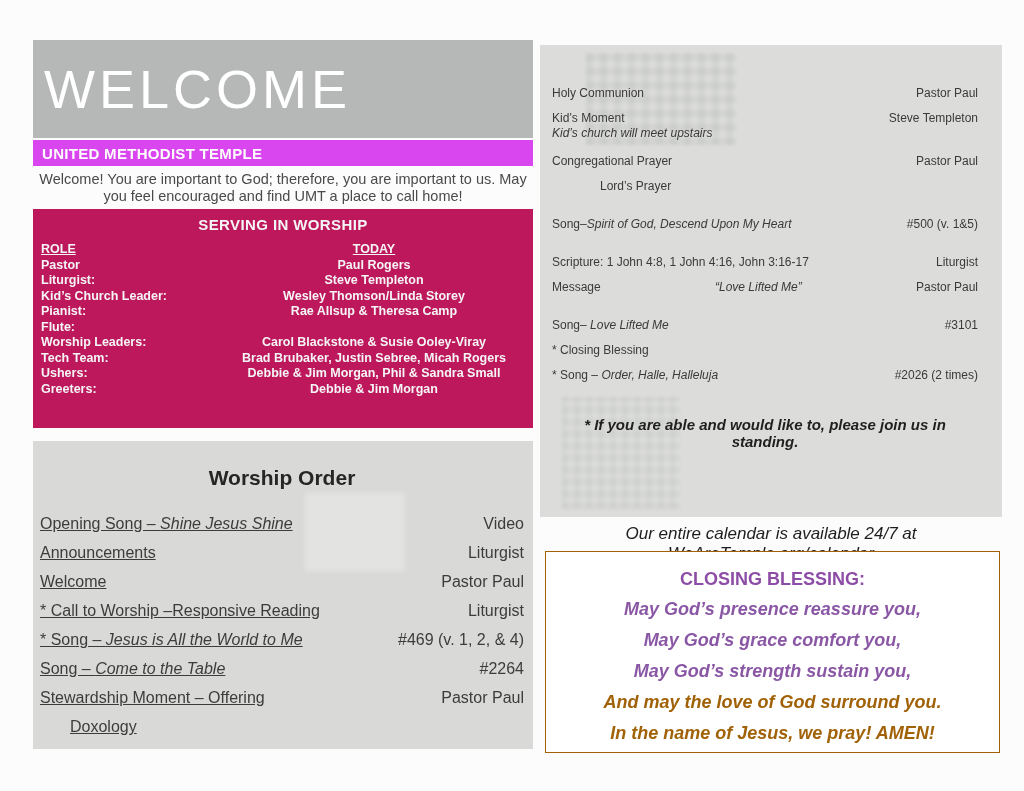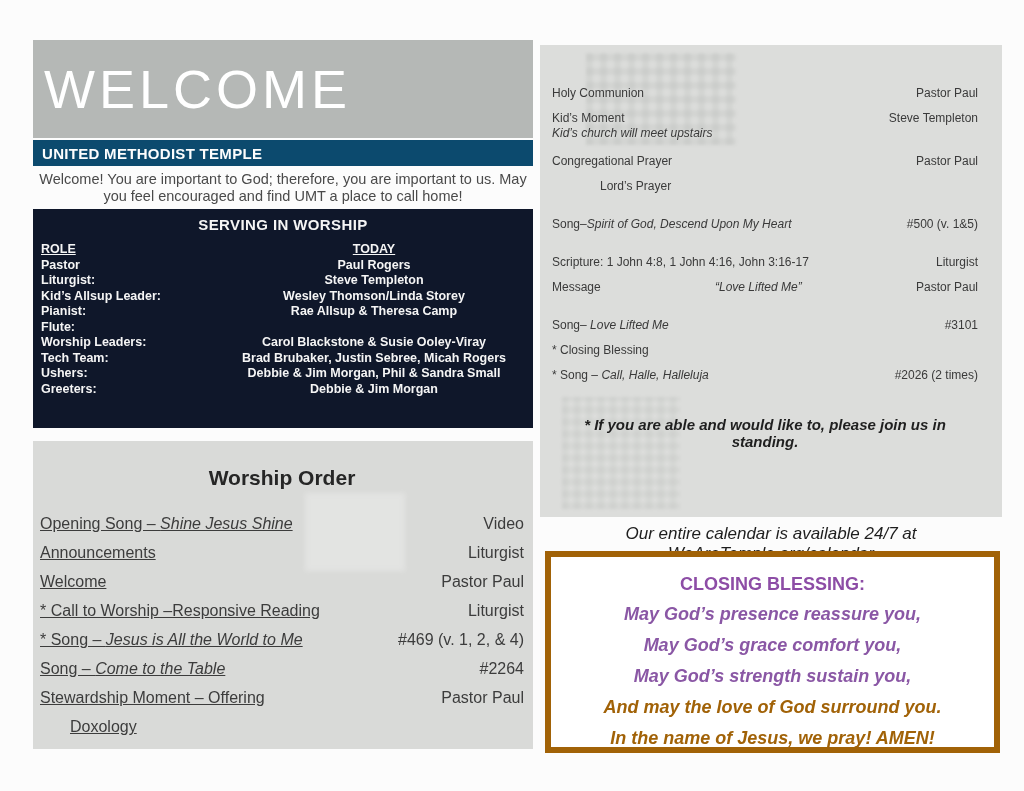--- a/index.html
+++ b/index.html
@@ -6,23 +6,23 @@
   body{
     width:1024px;height:791px;position:relative;
     background:#fcfcfc;
     font-family:"Liberation Sans",sans-serif;
     overflow:hidden;
   }
   
   .left-page{position:absolute;left:33px;top:40px;width:500px;}
   .banner{height:98px;background:#b5b8b6;display:flex;align-items:center;}
   .banner-title{color:#ffffff;font-size:54px;letter-spacing:4px;padding-left:11px;font-weight:400;}
-  .church-bar{height:26px;background:#0c4a6e;color:#fdfdfd;font-weight:bold;font-size:15px;display:flex;align-items:center;padding-left:9px;letter-spacing:.3px;margin-top:2px;}
+  .church-bar{height:26px;background:#d946ef;color:#fdfdfd;font-weight:bold;font-size:15px;display:flex;align-items:center;padding-left:9px;letter-spacing:.3px;margin-top:2px;}
   .welcome-msg{padding:5px 2px 4px;text-align:center;font-size:14.5px;line-height:17px;color:#4a4a4a;}
-  .serving{background:#0f172a;color:#f5f5f5;height:219px;box-sizing:border-box;padding:7px 8px 0 8px;position:relative;}
+  .serving{background:#be185d;color:#f5f5f5;height:219px;box-sizing:border-box;padding:7px 8px 0 8px;position:relative;}
   .serving-title{text-align:center;font-weight:bold;font-size:15px;letter-spacing:.4px;margin-bottom:9px;}
   .serving-table{font-size:12.5px;font-weight:bold;line-height:15.5px;}
   .srow{display:flex;gap:32px;}
   .srole{width:150px;flex-shrink:0;}
   .stoday{flex:1;text-align:center;}
   .sheader .srole span,.sheader .stoday span{text-decoration:underline;}
   .order-card{margin-top:13px;background:#d9dad8;height:308px;box-sizing:border-box;padding:25px 9px 0 7px;position:relative;}
   .order-title{text-align:center;font-size:21px;font-weight:bold;color:#262626;margin-bottom:25px;}
   .orow{display:flex;justify-content:space-between;font-size:16px;color:#3c3c3c;margin-bottom:11px;}
   .orow .l{text-align:left;text-decoration:underline;}
@@ -32,21 +32,21 @@
   
   .right-page{position:absolute;left:540px;top:45px;width:462px;height:472px;background:#dcdddb;box-sizing:border-box;padding:41px 24px 0 12px;position:absolute;}
   .rrow{display:flex;justify-content:space-between;font-size:12px;color:#3a3a3a;margin-bottom:11px;position:relative;z-index:2;align-items:center;}
   .rrow .c{flex:1;text-align:center;}
   .subline{margin-top:-10px;font-style:italic;margin-bottom:14px;}
   .ind2{padding-left:48px;}
   .mt6{margin-top:24px;}
   .mt9{margin-top:9px;}
   .standing{margin-top:34px;text-align:center;font-weight:bold;font-style:italic;font-size:15px;color:#1f1f1f;position:relative;z-index:2;}
   .calendar-note{position:absolute;left:540px;top:524px;width:462px;text-align:center;font-style:italic;font-size:17px;color:#1e1e1e;}
-  .blessing-box{position:absolute;left:545px;top:551px;width:455px;height:202px;box-sizing:border-box;background:#ffffff;border:6px solid #a16207;text-align:center;padding-top:13px;}
+  .blessing-box{position:absolute;left:545px;top:551px;width:455px;height:202px;box-sizing:border-box;background:#ffffff;border:1px solid #a16207;text-align:center;padding-top:13px;}
   .blessing-title{font-weight:bold;font-size:18px;color:#8d4da6;line-height:29px;}
   .blessing-line{font-weight:bold;font-size:18px;color:#8a57a5;line-height:31px;font-style:italic;}
   .blessing-line.darker{color:#a16207;}
   
   .ghost{position:absolute;pointer-events:none;opacity:.5;filter:blur(1.5px);z-index:1;}
   .ghost-qr1{left:46px;top:8px;width:150px;height:92px;
     background:repeating-linear-gradient(90deg,rgba(110,116,112,.16) 0 7px,transparent 7px 14px),
                repeating-linear-gradient(0deg,rgba(110,116,112,.16) 0 7px,transparent 7px 14px);}
   .ghost-qr2{left:22px;top:352px;width:118px;height:112px;
     background:repeating-linear-gradient(90deg,rgba(110,116,112,.12) 0 6px,transparent 6px 12px),
@@ -77,21 +77,21 @@
       </div>
       <div class="srow">
         <div class="srole">Pastor</div>
         <div class="stoday">Paul Rogers</div>
       </div>
       <div class="srow">
         <div class="srole">Liturgist:</div>
         <div class="stoday">Steve Templeton</div>
       </div>
       <div class="srow">
-        <div class="srole">Kid’s Allsup Leader:</div>
+        <div class="srole">Kid’s Church Leader:</div>
         <div class="stoday">Wesley Thomson/Linda Storey</div>
       </div>
       <div class="srow">
         <div class="srole">Pianist:</div>
         <div class="stoday">Rae Allsup &amp; Theresa Camp</div>
       </div>
       <div class="srow">
         <div class="srole">Flute:</div>
       </div>
       <div class="srow">
@@ -188,21 +188,21 @@
     <span class="r">Pastor Paul</span>
   </div>
   <div class="rrow mt6">
     <span class="l"><span>Song– </span><span class="it">Love Lifted Me</span></span>
     <span class="r">#3101</span>
   </div>
   <div class="rrow">
     <span class="l">* Closing Blessing</span>
   </div>
   <div class="rrow">
-    <span class="l"><span>* Song – </span><span class="it">Call, Halle, Halleluja</span></span>
+    <span class="l"><span>* Song – </span><span class="it">Order, Halle, Halleluja</span></span>
     <span class="r">#2026 (2 times)</span>
   </div>
 
   <div class="standing">* If you are able and would like to, please join us in standing.</div>
 </div>
 
 <div class="calendar-note">Our entire calendar is available 24/7 at WeAreTemple.org/calendar</div>
 
 <div class="blessing-box">
   <div class="blessing-title">CLOSING BLESSING:</div>

